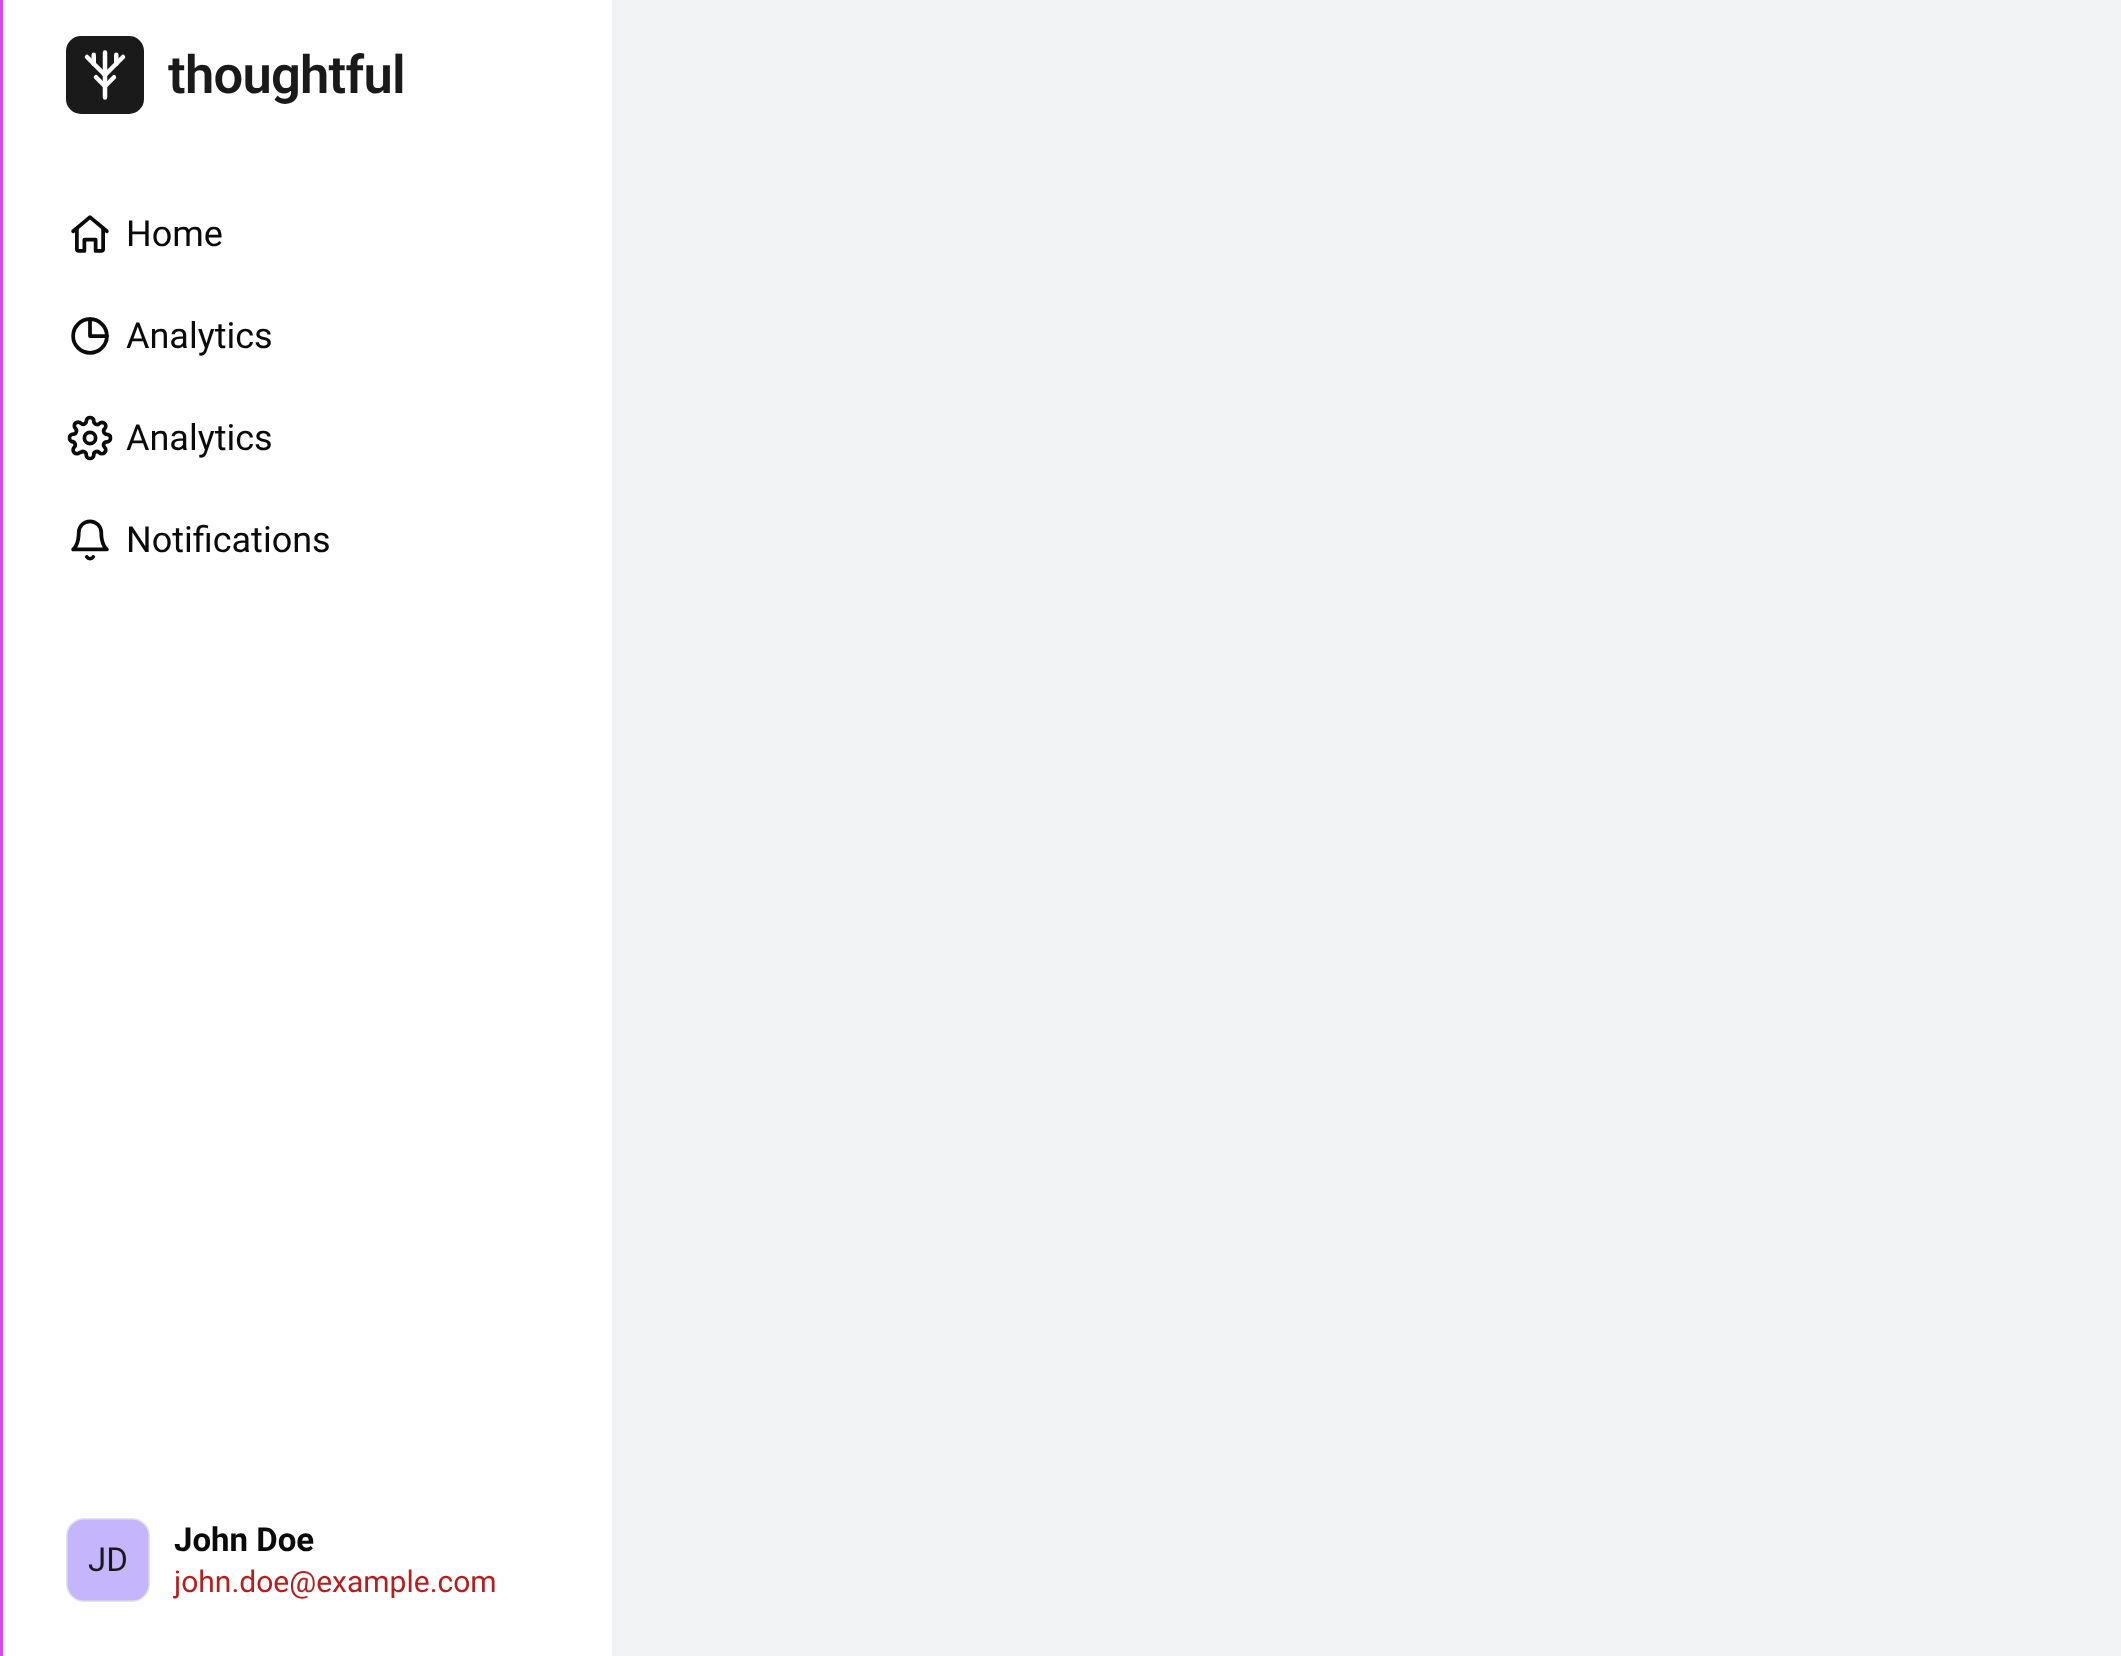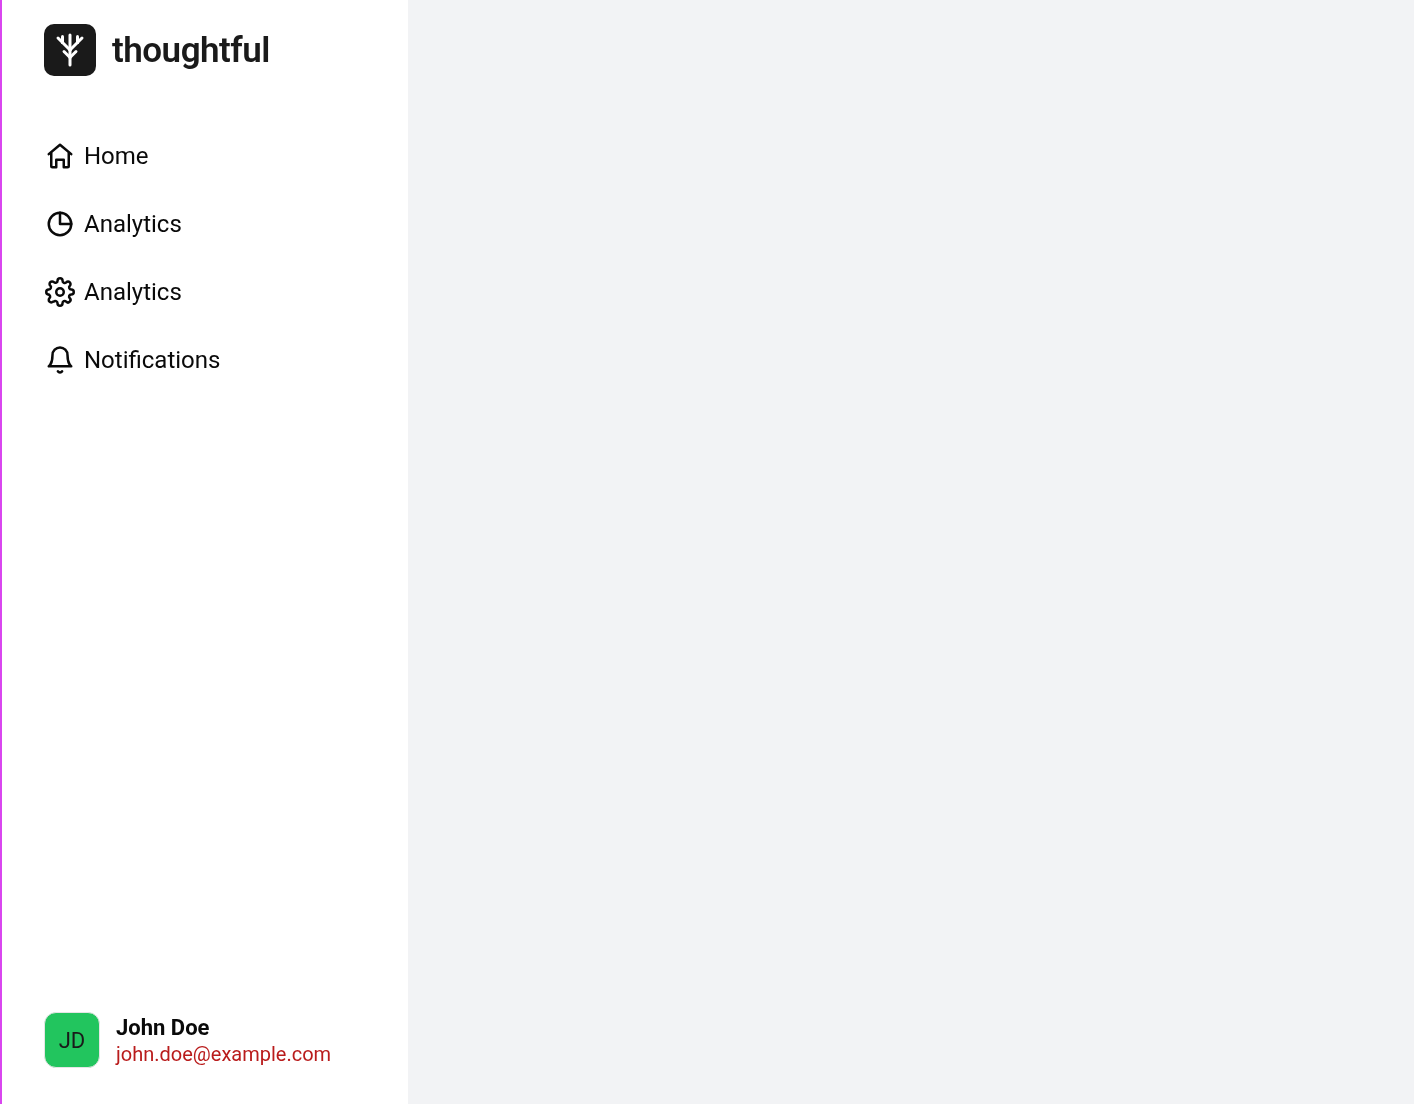--- a/index.html
+++ b/index.html
@@ -100,21 +100,21 @@
       width: 56px;
       height: 56px;
       border: 1px solid #e5e5e5;
       border-radius: 12px;
       display: flex;
       align-items: center;
       justify-content: center;
       font-size: 22px;
       font-weight: 400;
       color: #1a1a1a;
-      background: #22c55e;
+      background: #c4b5fd;
     }
     .user-meta {
       display: flex;
       flex-direction: column;
       gap: 2px;
     }
     .user-name {
       font-size: 22px;
       font-weight: 700;
       color: #0a0a0a;

